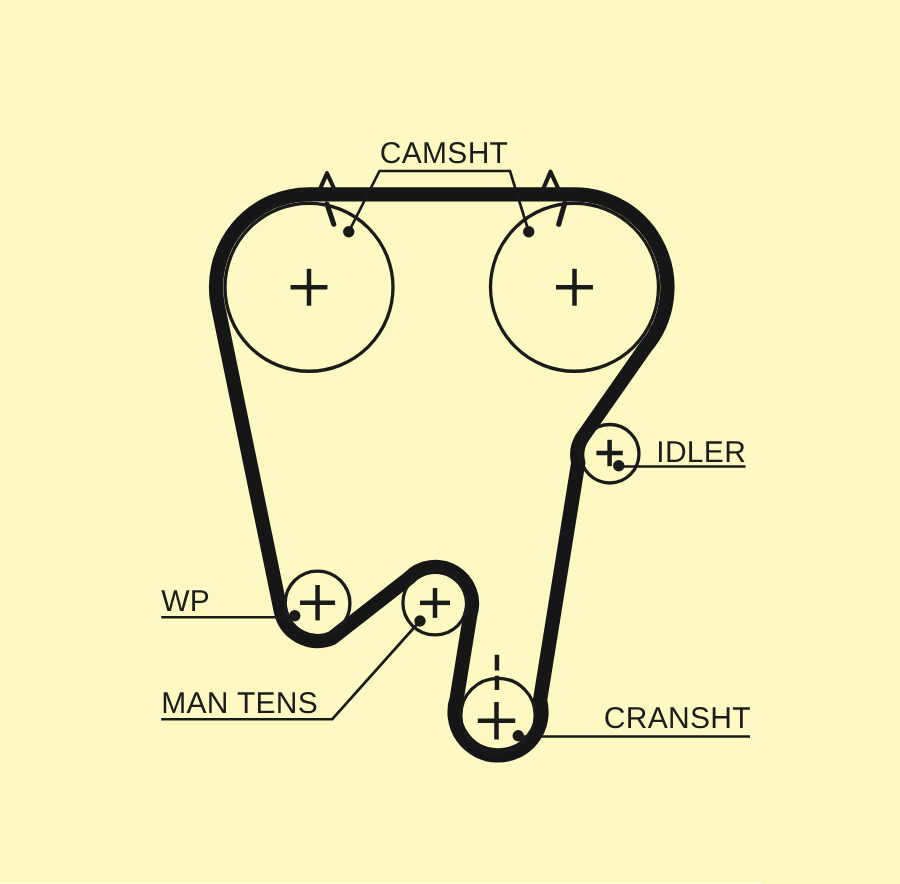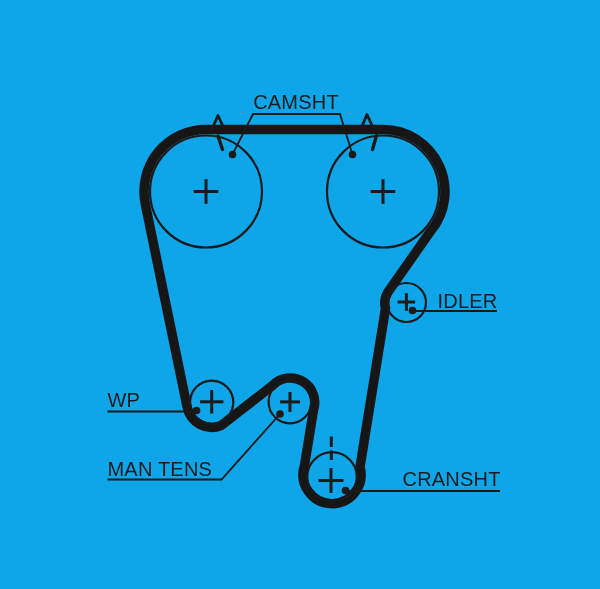--- a/index.html
+++ b/index.html
@@ -4,21 +4,21 @@
 <style>
   html, body {
     margin: 0;
     padding: 0;
     background: #ffffff;
   }
   .stage {
     position: relative;
     width: 600px;
     height: 589px;
-    background: #0ea5e9;
+    background: #fef9c3;
     overflow: hidden;
   }
   svg { display: block; }
   .belt {
     fill: none;
     stroke: #161616;
     stroke-width: 9.5;
     stroke-linejoin: round;
     stroke-linecap: round;
   }

